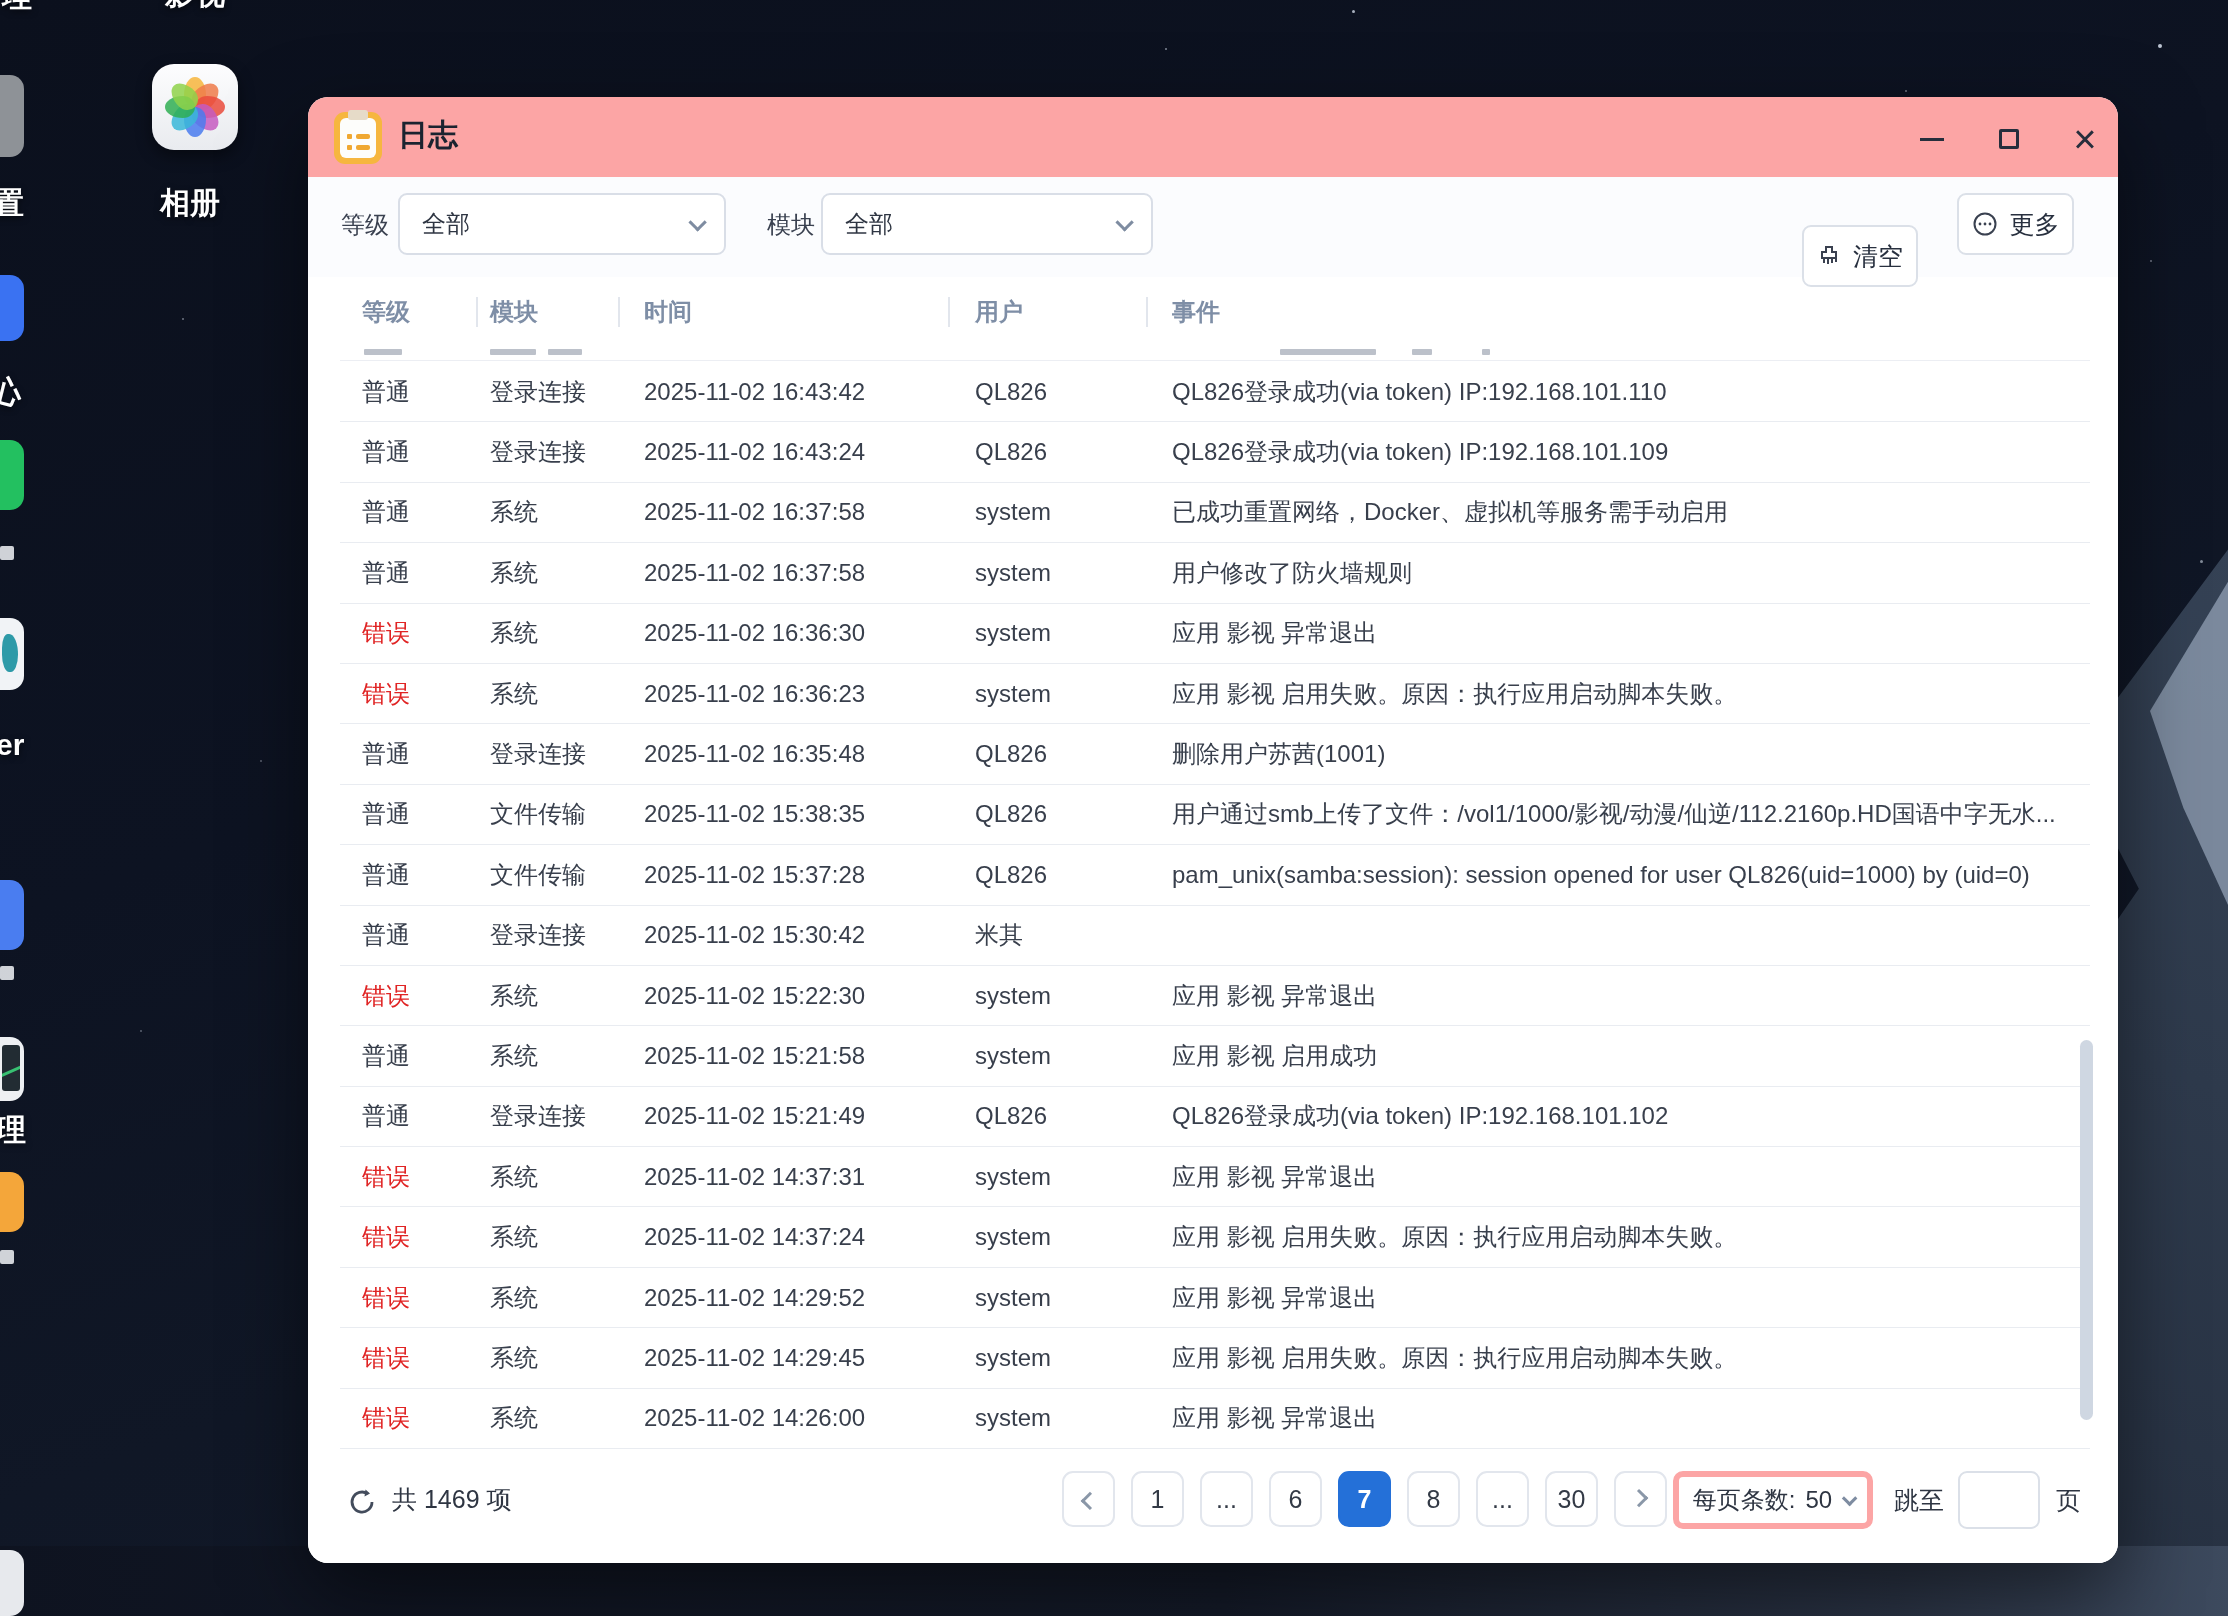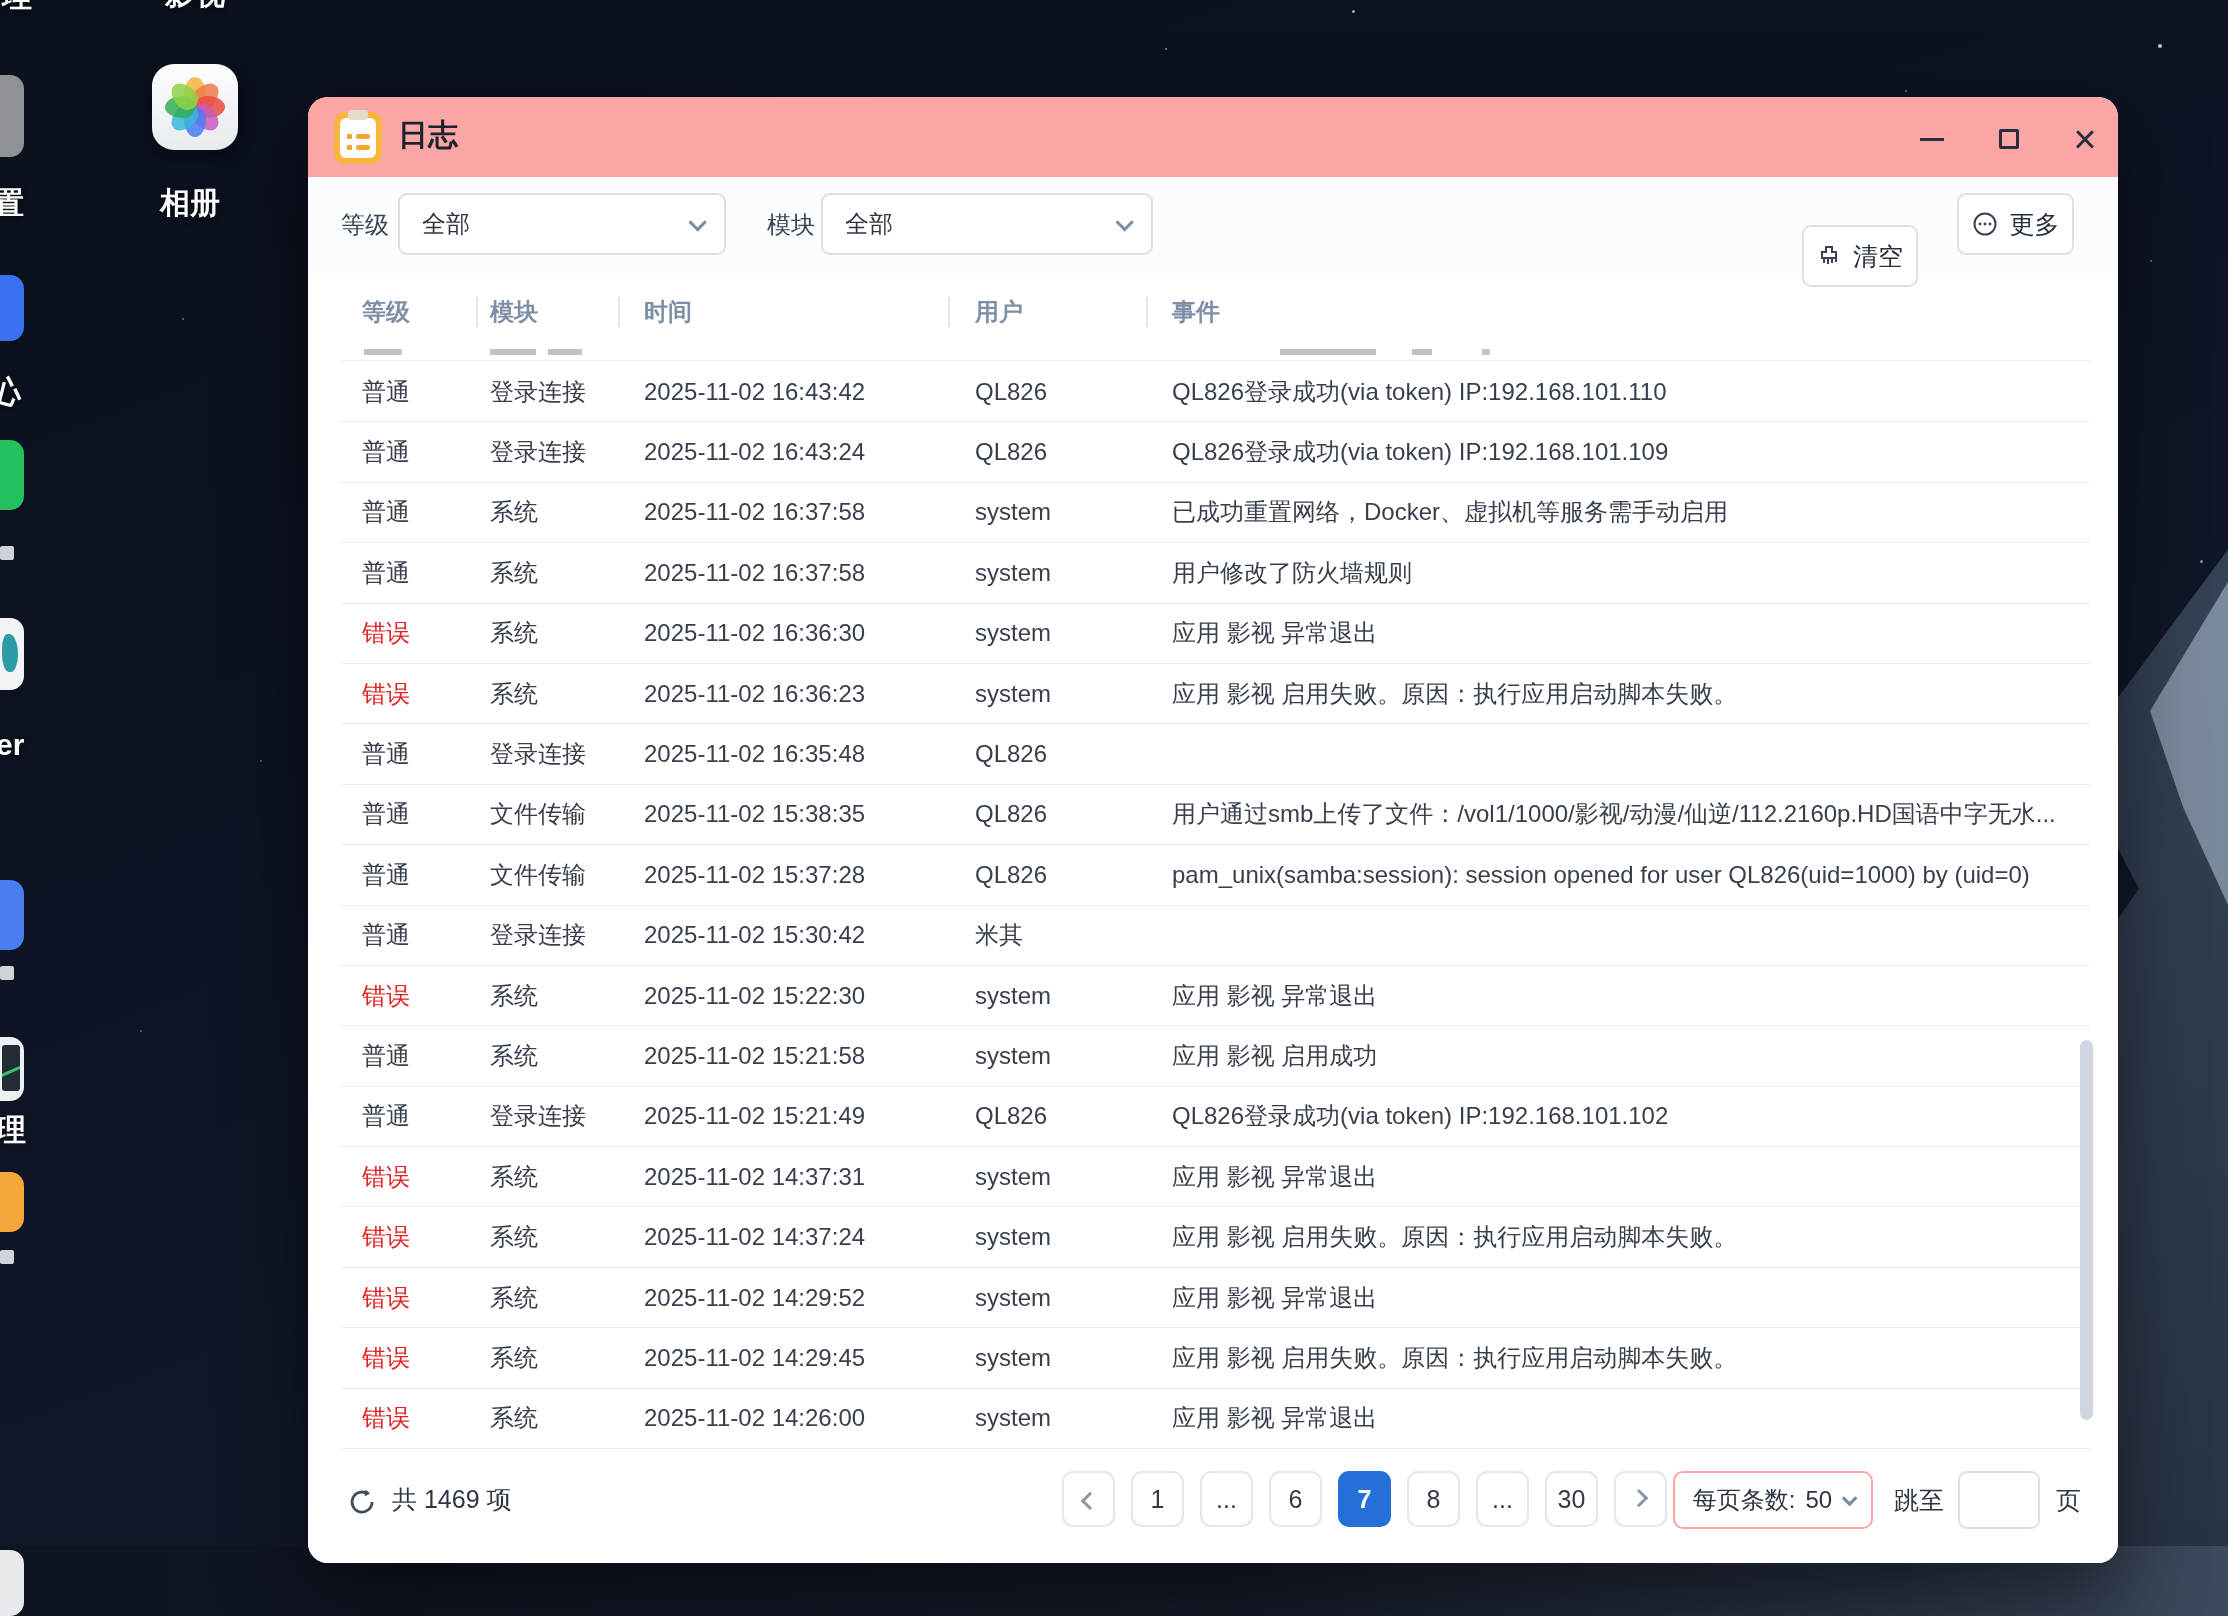--- a/index.html
+++ b/index.html
@@ -95,21 +95,21 @@
   .pager { position:absolute; left:754px; top:18px; display:flex; gap:16px; }
   .pbtn { width:53px; height:56px; background:#fff; border:2px solid #e2e6ed; border-radius:11px;
     display:flex; align-items:center; justify-content:center; font-size:25px; color:#333a46;
     cursor:pointer; }
   .pbtn.active { background:#2470d8; border-color:#2470d8; color:#fff; font-weight:bold; }
   .chev-l { width:13px; height:13px; border-left:3.5px solid #8a97a8; border-bottom:3.5px solid #8a97a8;
     transform:rotate(45deg) translateX(2px); }
   .chev-r { width:13px; height:13px; border-right:3.5px solid #8a97a8; border-top:3.5px solid #8a97a8;
     transform:rotate(45deg) translateX(-2px); }
   .pagesize { position:absolute; left:1365px; top:18px; width:200px; height:58px;
-    border:2px solid #fca5a5; border-radius:10px; background:#fff; display:flex; align-items:center;
+    border:6px solid #fca5a5; border-radius:10px; background:#fff; display:flex; align-items:center;
     justify-content:center; gap:10px; font-size:24px; color:#2e3542; cursor:pointer; }
   .jump-label, .jump-suffix { position:absolute; top:18px; height:58px; line-height:58px;
     font-size:25px; color:#2e3542; }
   .jump-input { position:absolute; left:1650px; top:18px; width:82px; height:58px;
     border:2px solid #dbe0e8; border-radius:9px; background:#fff; font-size:24px; text-align:center; }
 </style>
 </head>
 <body>
 
 <div class="mountain"></div>
@@ -295,20 +295,21 @@
     <div class="c time">2025-11-02 16:36:23</div>
     <div class="c user">system</div>
     <div class="c event">应用 影视 启用失败。原因：执行应用启动脚本失败。</div>
   </div>
 
   <div class="trow">
     <div class="c level">普通</div>
     <div class="c module">登录连接</div>
     <div class="c time">2025-11-02 16:35:48</div>
     <div class="c user">QL826</div>
+    <div class="c event">删除用户苏茜(1001)</div>
   </div>
 
   <div class="trow">
     <div class="c level">普通</div>
     <div class="c module">文件传输</div>
     <div class="c time">2025-11-02 15:38:35</div>
     <div class="c user">QL826</div>
     <div class="c event">用户通过smb上传了文件：/vol1/1000/影视/动漫/仙逆/112.2160p.HD国语中字无水...</div>
   </div>
 

